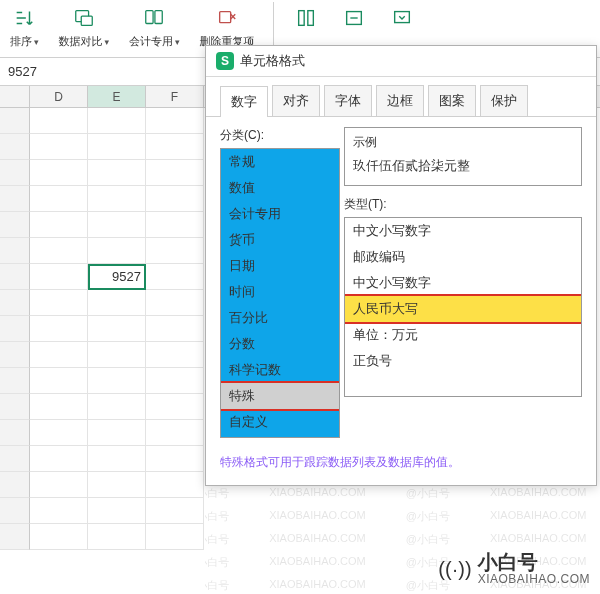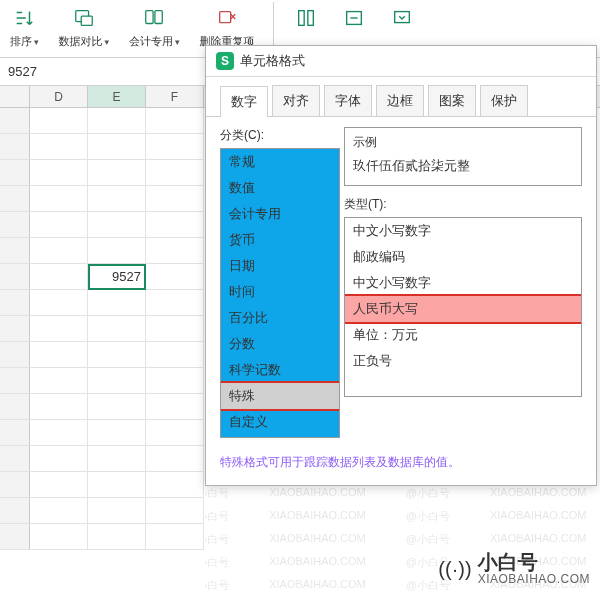--- a/index.html
+++ b/index.html
@@ -146,21 +146,21 @@
   .type-list {
     border: 1px solid #999;
     height: 180px;
     overflow: auto;
   }
   .type-list .li {
     padding: 4px 8px;
     cursor: pointer;
     font-size: 13px;
   }
-  .type-list .li.sel { background: #fca5a5; }
+  .type-list .li.sel { background: #fde047; }
   .dlg-footer {
     padding: 6px 14px 14px 14px;
     font-size: 12px;
     color: #8b5cf6;
   }
   
   .wm-area {
     position: absolute;
     inset: 45px 0 0 205px;
     pointer-events: none;

